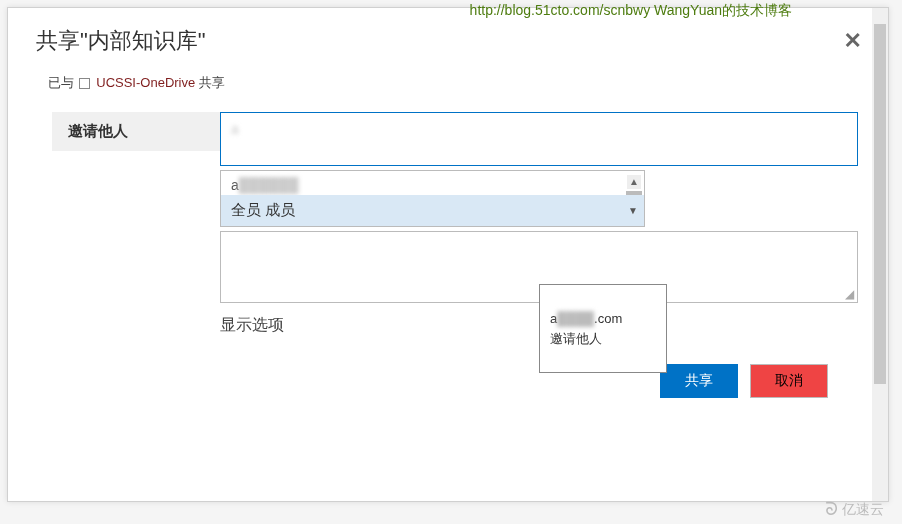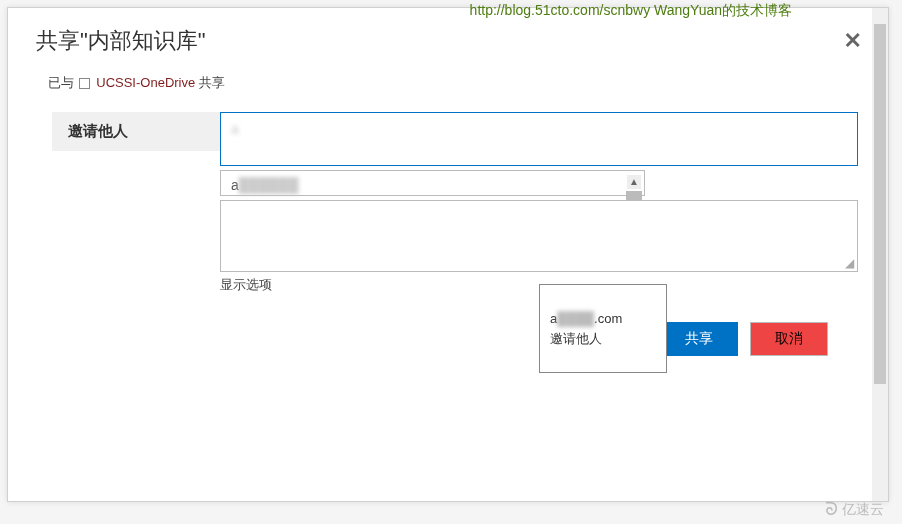--- a/index.html
+++ b/index.html
@@ -190,22 +190,22 @@
       color: #333;
       line-height: 1.5;
       z-index: 5;
       width: 128px;
     }
     .tooltip .blurred {
       filter: blur(2px);
       color: #bbb;
     }
     .show-options {
-      margin-top: 4px;
-      font-size: 13px;
+      margin-top: 12px;
+      font-size: 16px;
       color: #444;
       cursor: pointer;
     }
     .footer {
       display: flex;
       justify-content: flex-end;
       gap: 12px;
       padding: 28px 30px 20px 0;
     }
     .btn {
@@ -284,20 +284,24 @@
         <div class="people-input">
           <span class="blurred">a</span>
         </div>
 
         <div class="dropdown-panel">
           <div class="dropdown-row1">
             <span>a</span><span class="blurred">██████</span>
             <div class="scroll-up">▲</div>
             <div class="scroll-thumb"></div>
           </div>
+          <div class="dropdown-row2">
+            <span>全员 成员</span>
+            <span class="dropdown-arrow">▼</span>
+          </div>
         </div>
 
         <div class="message-box">
           <div class="resize-grip">◢</div>
         </div>
 
         <div class="show-options">显示选项</div>
 
         <div class="footer">
           <button class="btn primary">共享</button>

